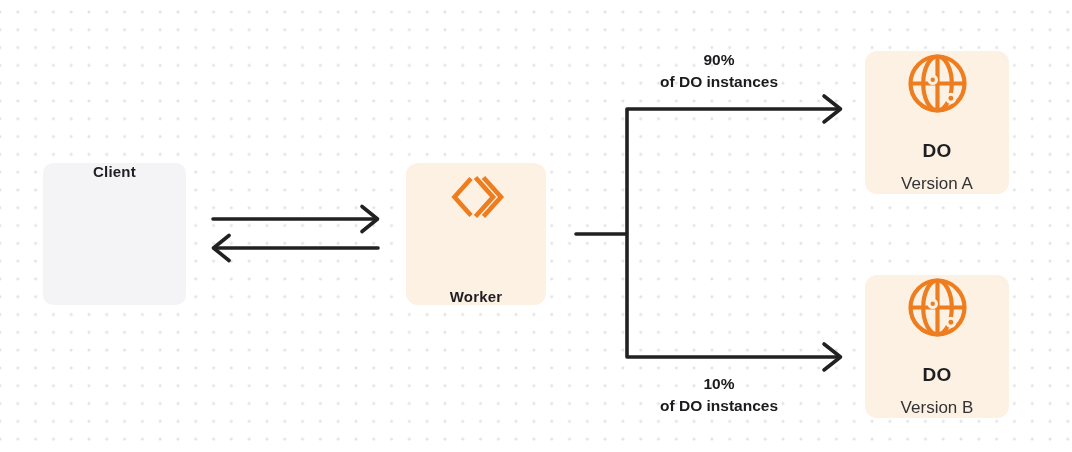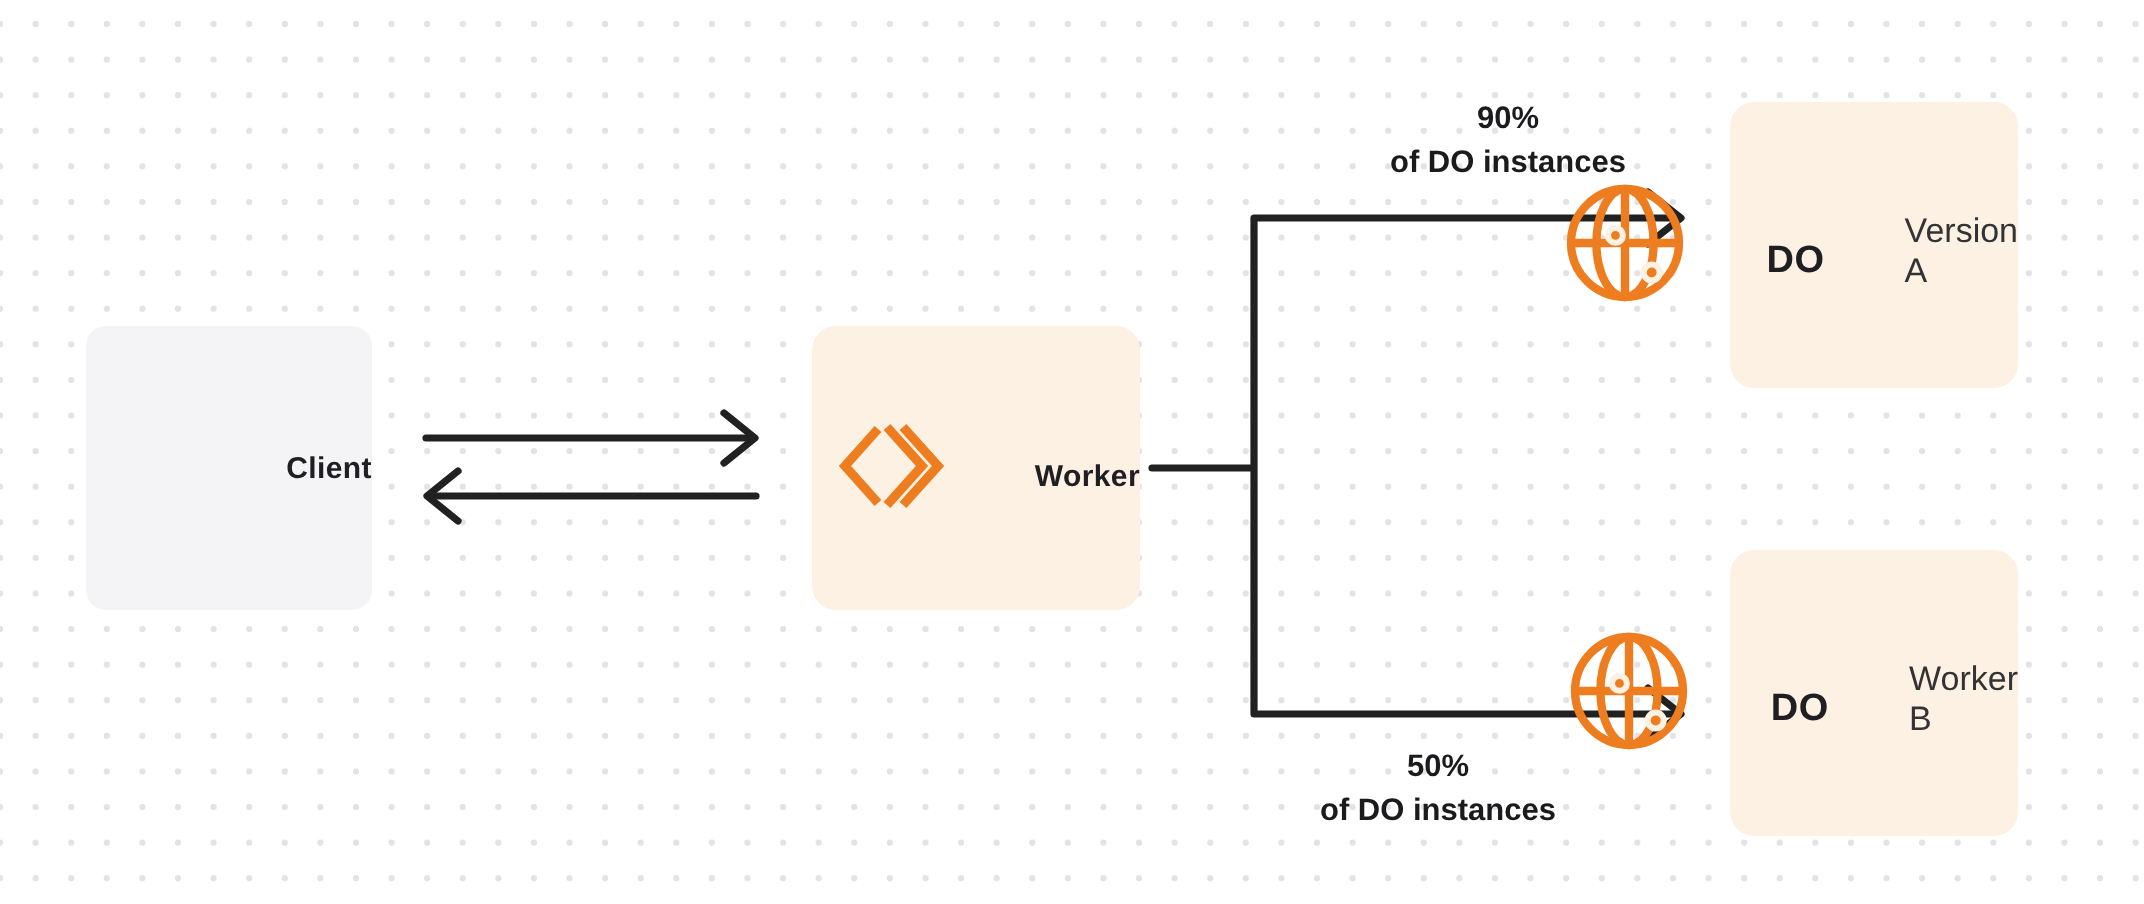--- a/index.html
+++ b/index.html
@@ -20,24 +20,23 @@
   .connectors {
     position: absolute;
     inset: 0;
     width: 100%;
     height: 100%;
   }
 
   .node {
     position: absolute;
     display: flex;
-    flex-direction: row;
+    flex-direction: column;
     align-items: center;
-    justify-content: flex-end;
-    gap: 40px;
+    justify-content: space-between;
   }
   .node--gray {
     background: #f4f4f6;
     border-radius: 10px;
   }
   .node--cream {
     background: #fcf1e3;
     border-radius: 12px;
   }
 
@@ -68,21 +67,21 @@
 
   .edge-label {
     position: absolute;
     width: 220px;
     text-align: center;
     font-size: 15.5px;
     font-weight: 600;
     color: #1b1b1e;
     line-height: 21.5px;
   }
-  .edge-label--top { left: 644px; top: 49px; }
+  .edge-label--top { left: 609px; top: 49px; }
   .edge-label--bottom { left: 609px; top: 373px; }
 </style>
 </head>
 <body>
 
 <div class="canvas">
 
   <svg class="connectors" viewBox="0 0 1072 452" xmlns="http://www.w3.org/2000/svg">
     <g stroke="#212121" stroke-width="3.6" fill="none" stroke-linecap="round" stroke-linejoin="round">
 
@@ -105,40 +104,40 @@
       <path d="M824 96 L840.5 109 L824 122"></path>
 
       <path d="M824 344 L840.5 357 L824 370"></path>
     </g>
   </svg>
 
   <div class="node node--gray" style="left:43px; top:163px; width:143px; height:142px;">
     <span class="node__label">Client</span>
   </div>
 
-  <div class="node node--cream node--worker" style="left:406px; top:163px; width:164px; height:142px;">
+  <div class="node node--cream node--worker" style="left:406px; top:163px; width:140px; height:142px;">
     <span class="node__icon">
       <svg width="66" height="64" viewBox="0 0 64 64" xmlns="http://www.w3.org/2000/svg">
         <g stroke="#ee7d1f" stroke-width="4.6" fill="none" stroke-linecap="butt" stroke-linejoin="miter">
           <path d="M27 13.5 L10.5 32 L27 50.5"></path>
           <path d="M31.5 12.5 L49 32 L31.5 51.5"></path>
           <path d="M39.5 12.5 L57 32 L39.5 51.5"></path>
         </g>
       </svg>
     </span>
     <span class="node__label">Worker</span>
   </div>
 
   <div class="edge-label edge-label--top">
     <div>90%</div>
     <div>of DO instances</div>
   </div>
 
   <div class="edge-label edge-label--bottom">
-    <div>50%</div>
+    <div>10%</div>
     <div>of DO instances</div>
   </div>
 
   <div class="node node--cream node--do" style="left:865px; top:51px; width:144px; height:143px;">
     <span class="node__icon">
       <svg width="61" height="61" viewBox="0 0 64 64" xmlns="http://www.w3.org/2000/svg">
         <g stroke="#ee7d1f" stroke-width="4.4" fill="none">
           <circle cx="32" cy="32" r="28.3"></circle>
           <ellipse cx="32" cy="32" rx="15" ry="28.3"></ellipse>
           <line x1="32" y1="4" x2="32" y2="60"></line>
@@ -159,16 +158,16 @@
           <circle cx="32" cy="32" r="28.3"></circle>
           <ellipse cx="32" cy="32" rx="15" ry="28.3"></ellipse>
           <line x1="32" y1="4" x2="32" y2="60"></line>
           <line x1="4" y1="32" x2="60" y2="32"></line>
         </g>
         <circle cx="27" cy="28" r="3.9" fill="#ee7d1f" stroke="#fcf1e3" stroke-width="3.2"></circle>
         <circle cx="46" cy="47.5" r="4.2" fill="#ee7d1f" stroke="#fcf1e3" stroke-width="3.2"></circle>
       </svg>
     </span>
     <span class="node__title">DO</span>
-    <span class="node__subtitle">Worker B</span>
+    <span class="node__subtitle">Version B</span>
   </div>
 
 </div>
 
 </body></html>

